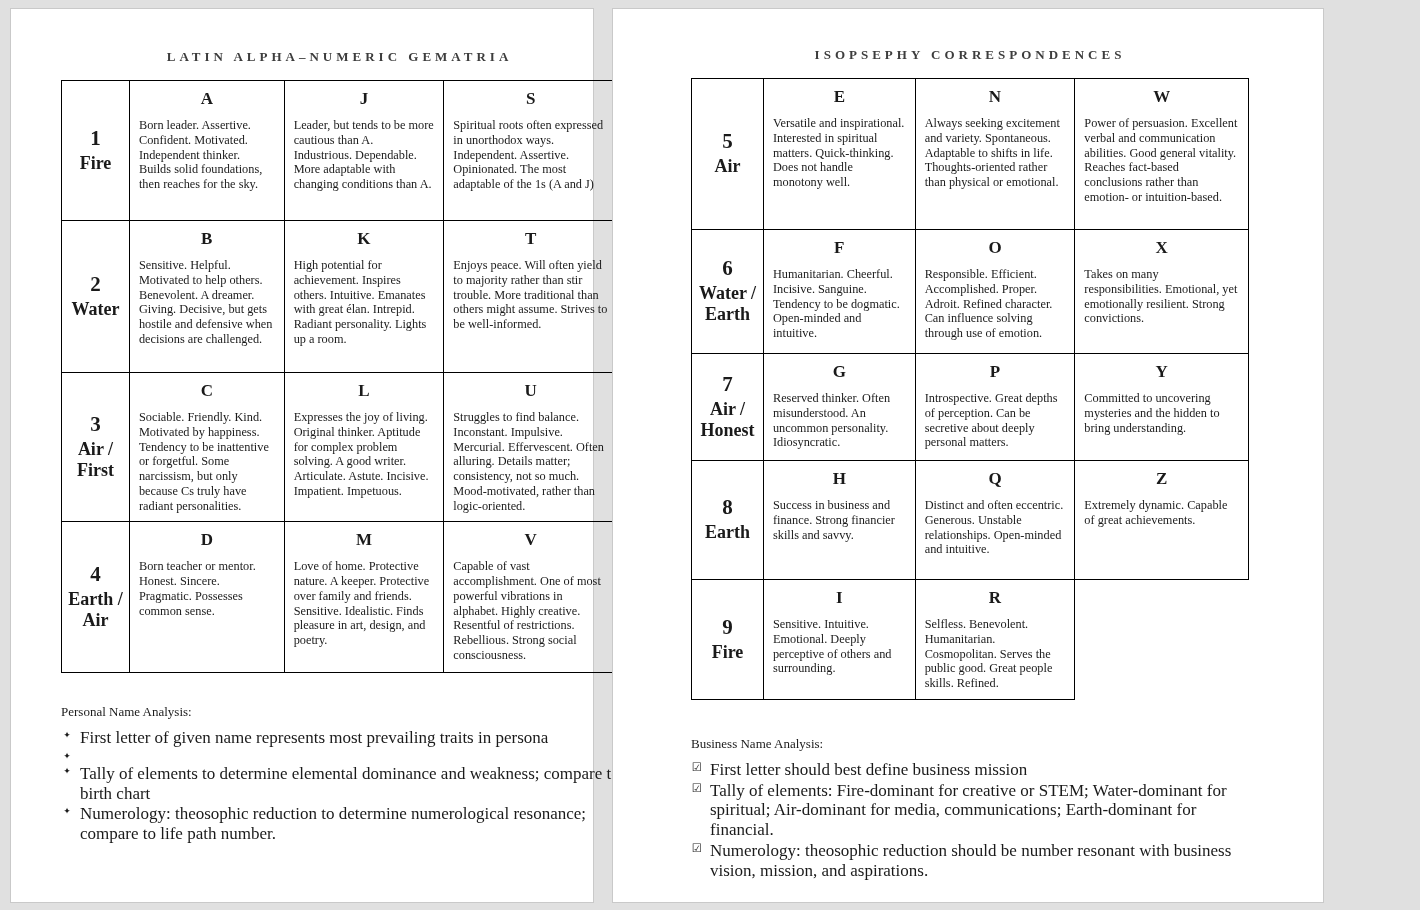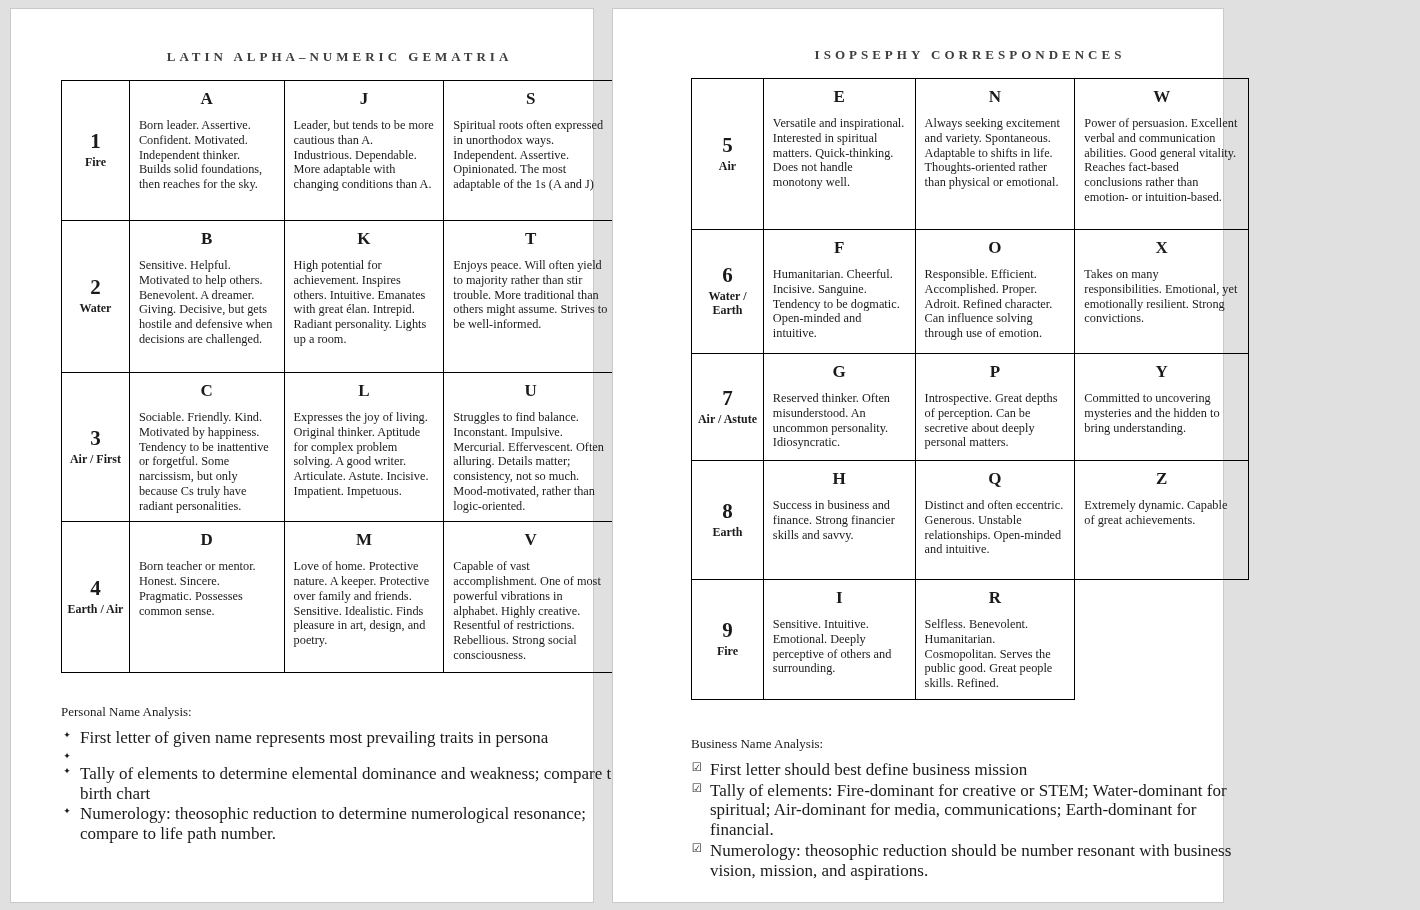--- a/index.html
+++ b/index.html
@@ -15,21 +15,21 @@
     gap: 18px;
     padding: 8px 0 0 10px;
   }
   .page {
     background: #ffffff;
     border: 1px solid #c9c9c9;
     height: 895px;
     flex: 0 0 auto;
   }
   .page-left  { width: 584px; }
-  .page-right { width: 612px; }
+  .page-right { width: 712px; }
   .content-left  { padding: 40px 0 0 50px; width: 607px; }
   .content-right { padding: 38px 0 0 78px; width: 636px; }
   .doc-title {
     font-size: 13px;
     font-weight: 600;
     color: #3d3d3d;
     letter-spacing: 4px;
     text-align: center;
     margin-bottom: 15px;
     white-space: nowrap;
@@ -48,21 +48,21 @@
   .num-cell {
     vertical-align: middle !important;
     text-align: center;
   }
   .num {
     font-size: 21px;
     font-weight: bold;
     line-height: 1;
   }
   .elem {
-    font-size: 12px;
+    font-size: 18px;
     font-weight: bold;
     line-height: 1.15;
     margin-top: 4px;
     padding: 0 4px;
   }
   .letter {
     font-size: 17px;
     font-weight: bold;
     text-align: center;
     margin: 9px 0 11px 0;
@@ -254,21 +254,21 @@
               <div class="desc">Responsible. Efficient. Accomplished. Proper. Adroit. Refined character. Can influence solving through use of emotion.</div>
             </td>
             <td>
               <div class="letter">X</div>
               <div class="desc">Takes on many responsibilities. Emotional, yet emotionally resilient. Strong convictions.</div>
             </td>
           </tr>
           <tr style="height:107px">
             <td class="num-cell">
               <div class="num">7</div>
-              <div class="elem">Air / Astute</div>
+              <div class="elem">Air / Honest</div>
             </td>
             <td>
               <div class="letter">G</div>
               <div class="desc">Reserved thinker. Often misunderstood. An uncommon personality. Idiosyncratic.</div>
             </td>
             <td>
               <div class="letter">P</div>
               <div class="desc">Introspective. Great depths of perception. Can be secretive about deeply personal matters.</div>
             </td>
             <td>

